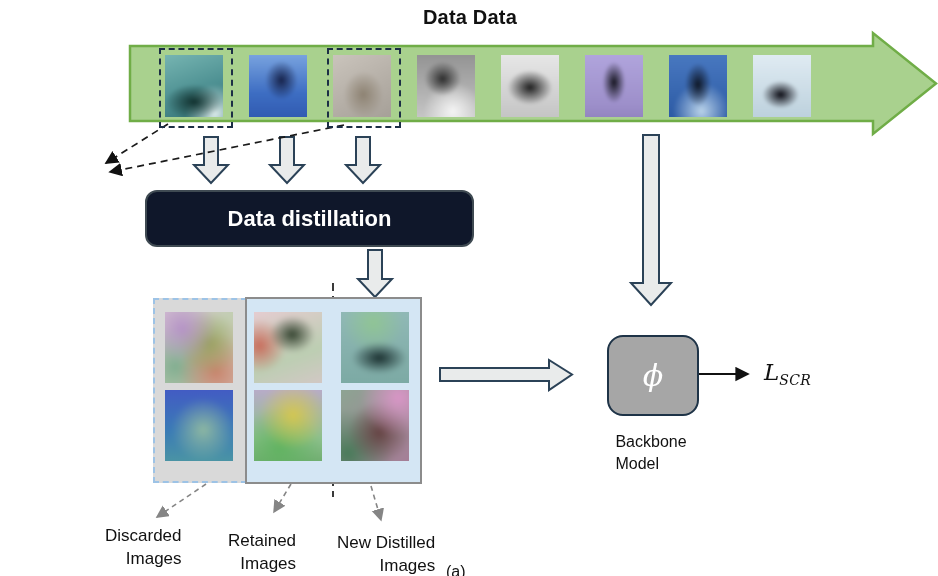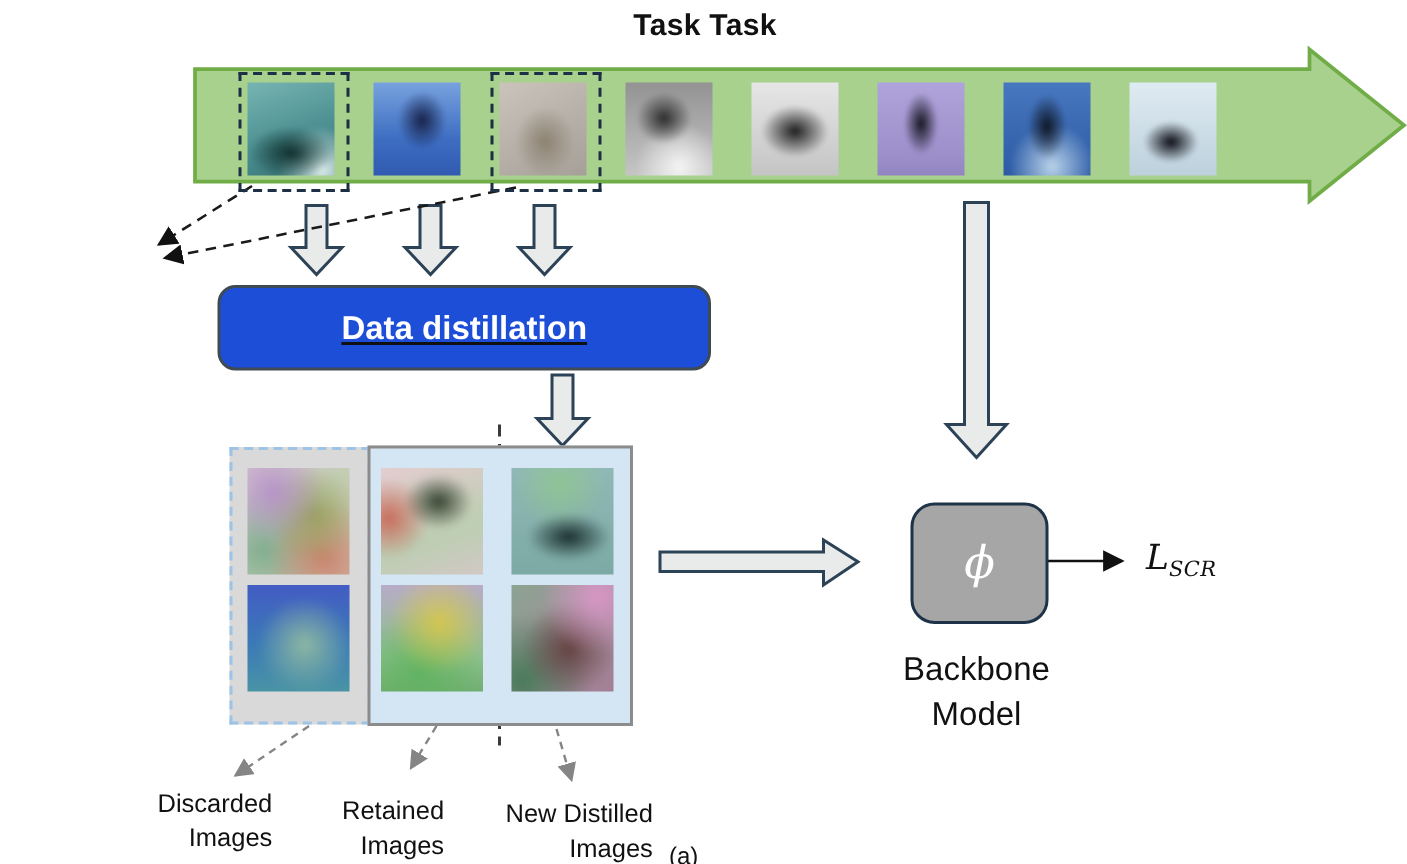--- a/index.html
+++ b/index.html
@@ -35,22 +35,22 @@
         linear-gradient(180deg,#e9e9e9 0%,#c2c2c2 100%);}
   .t6{--bg:radial-gradient(ellipse 28% 48% at 50% 45%, #14141e 0%, rgba(20,20,30,0) 60%),
         linear-gradient(180deg,#b2a6de 0%,#9d8fca 75%,#8f81bd 100%);}
   .t7{--bg:radial-gradient(ellipse 32% 50% at 50% 48%, #0e1624 0%, rgba(14,22,36,0) 60%),
         radial-gradient(circle at 55% 85%, rgba(220,240,250,.8), rgba(220,240,250,0) 40%),
         linear-gradient(180deg,#4a7ac2 0%,#2a58a2 100%);}
   .t8{--bg:radial-gradient(ellipse 45% 32% at 48% 62%, #0a0a12 0%, rgba(10,10,18,0) 60%),
         linear-gradient(180deg,#e2edf4 0%,#bacfdb 100%);}
 
   
-  #distill-box{left:145px; top:190px; width:325px; height:53px; background:#1d4ed8;
-    border:2.5px solid #3f4a52; border-radius:12px; display:flex; align-items:center; justify-content:center;text-decoration:underline;}
+  #distill-box{left:145px; top:190px; width:325px; height:53px; background:#0f172a;
+    border:2.5px solid #3f4a52; border-radius:12px; display:flex; align-items:center; justify-content:center;}
   #distill-box span{color:#fff; font-size:22px; font-weight:700;}
 
   
   #panel-discarded{left:153px; top:298px; width:90px; height:181px; background:#d9d9d9; border:2px dashed #9dc3e6;}
   #panel-retained{left:245px; top:297px; width:173px; height:183px; background:#d4e6f4; border:2px solid #8c8c8c;}
 
   .dthumb{position:absolute; width:68px; height:71px; overflow:hidden;}
   .dthumb::before{content:""; position:absolute; inset:-8px; filter:blur(2.5px); background:var(--bg);}
   .d1{--bg:radial-gradient(circle at 30% 28%, rgba(178,138,200,.85), rgba(178,138,200,0) 40%),
         radial-gradient(circle at 62% 45%, rgba(148,158,88,.9), rgba(148,158,88,0) 45%),
@@ -78,21 +78,21 @@
   .bottom-label{font-size:17px; line-height:1.38;text-align:right;}
   #label-discarded{left:105px; top:524px;}
   #label-retained{left:228px; top:529px;}
   #label-new{left:337px; top:531px;}
   #caption{left:446px; top:563px; font-size:16px;}
 
   
   #phi-box{left:607px; top:335px; width:88px; height:77px; background:#a6a6a6;
     border:2.5px solid #1e3347; border-radius:16px; display:flex; align-items:center; justify-content:center;}
   #phi-box span{color:#fff; font-size:30px; font-style:italic; font-family:"DejaVu Serif", serif;}
-  #backbone-label{left:651px; top:431px; transform:translateX(-50%); text-align:center; font-size:22px; line-height:1.35;}
+  #backbone-label{left:651px; top:431px; transform:translateX(-50%); font-size:16px; line-height:1.35;}
   #loss{left:764px; top:359px; font-family:"DejaVu Serif", serif; font-style:italic; font-size:23px;}
   #loss .sub{font-size:14px; vertical-align:-5px; letter-spacing:.3px;}
 </style>
 </head>
 <body>
 
 <div id="canvas">
 
   <svg id="overlay" width="938" height="576" viewBox="0 0 938 576">
     <defs>
@@ -121,21 +121,21 @@
 
     <line x1="333" y1="283" x2="333" y2="497" stroke="#3a3a3a" stroke-width="2" stroke-dasharray="8 5"></line>
 
     <line x1="206" y1="484" x2="157" y2="517" stroke="#858585" stroke-width="1.6" stroke-dasharray="5 4" marker-end="url(#ah-gray)"></line>
     <line x1="291" y1="484" x2="274" y2="512" stroke="#858585" stroke-width="1.6" stroke-dasharray="5 4" marker-end="url(#ah-gray)"></line>
     <line x1="371" y1="486" x2="381" y2="520" stroke="#858585" stroke-width="1.6" stroke-dasharray="5 4" marker-end="url(#ah-gray)"></line>
 
     <line x1="697" y1="374" x2="748" y2="374" stroke="#111" stroke-width="1.8" marker-end="url(#ah-black)"></line>
   </svg>
 
-  <div id="title" class="abs">Task Task</div>
+  <div id="title" class="abs">Data Data</div>
 
   <div class="thumb t1 abs" style="left:165px"></div>
   <div class="thumb t2 abs" style="left:249px"></div>
   <div class="thumb t3 abs" style="left:333px"></div>
   <div class="thumb t4 abs" style="left:417px"></div>
   <div class="thumb t5 abs" style="left:501px"></div>
   <div class="thumb t6 abs" style="left:585px"></div>
   <div class="thumb t7 abs" style="left:669px"></div>
   <div class="thumb t8 abs" style="left:753px"></div>
 

